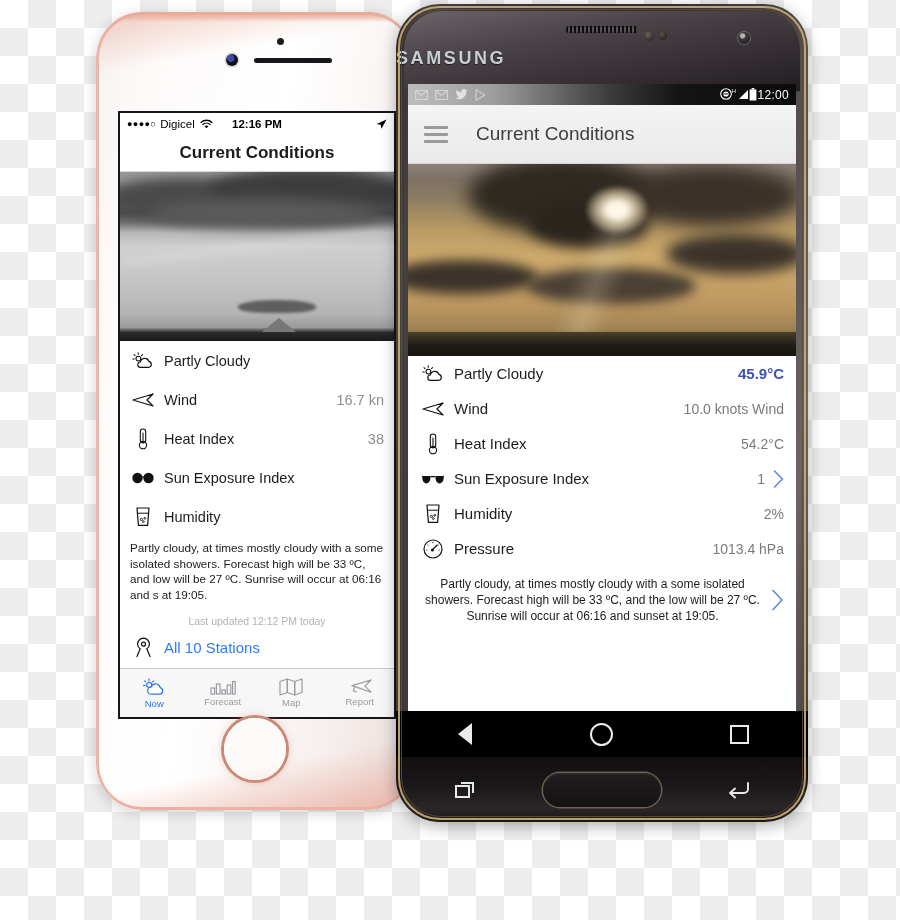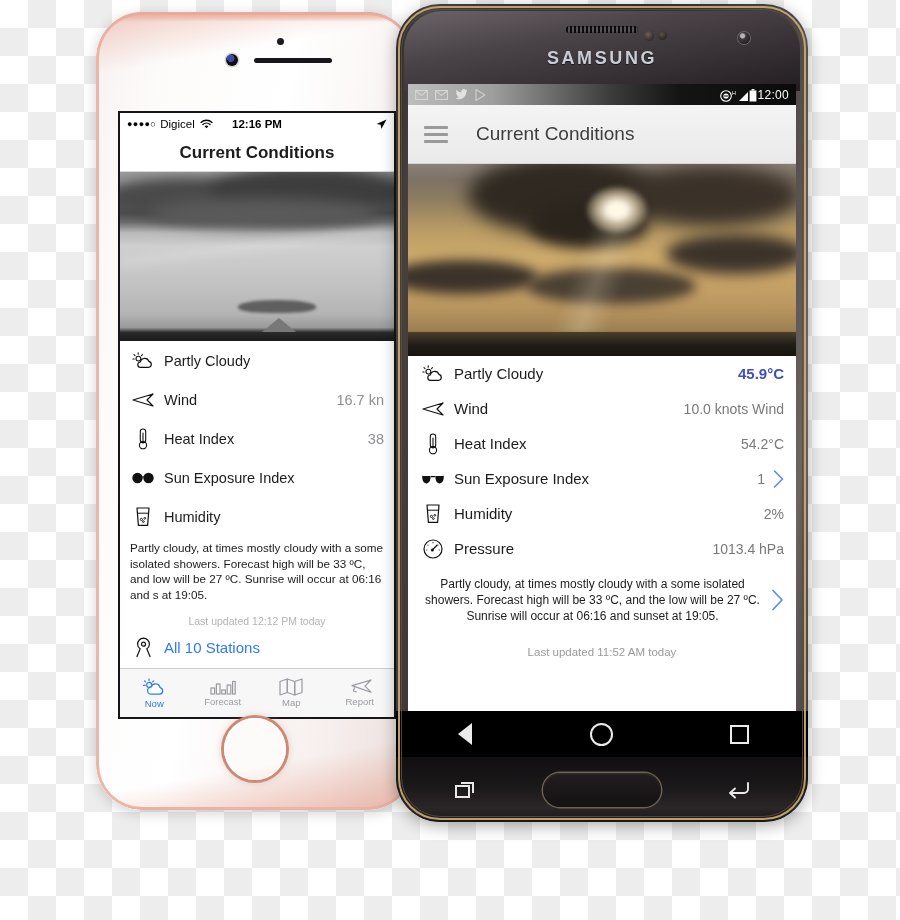--- a/index.html
+++ b/index.html
@@ -101,28 +101,28 @@
     border:1px solid rgba(90,78,60,.9);pointer-events:none;
   }
   #sa-top{position:absolute;left:8px;right:8px;top:7px;height:80px;border-radius:38px 38px 0 0;
     background:linear-gradient(170deg,#6b6469 0%,#4a4347 35%,#322c30 75%,#211d20 100%);}
   #sa-earpiece{position:absolute;left:50%;transform:translateX(-50%);top:22px;width:72px;height:7px;border-radius:4px;
     background:repeating-linear-gradient(90deg,#0d0d0f 0 2px,#5c5358 2px 4px);box-shadow:inset 0 0 2px #000;}
   #sa-s1{position:absolute;left:248px;top:27px;width:10px;height:10px;border-radius:50%;background:radial-gradient(circle at 40% 35%,#6d5f58,#1b1719);}
   #sa-s2{position:absolute;left:262px;top:27px;width:9px;height:9px;border-radius:50%;background:radial-gradient(circle at 40% 35%,#5d5048,#19161a);}
   #sa-cam{position:absolute;left:342px;top:28px;width:12px;height:12px;border-radius:50%;
     background:radial-gradient(circle at 38% 32%,#b9b2ae 0 18%,#3d3a40 30%,#141216 100%);box-shadow:0 0 0 1px #6e6568;}
-  #sa-brand{position:absolute;left:0;right:0;top:44px;text-align:center;color:#c9cdd6;
+  #sa-brand{position:absolute;left:0;right:0;top:44px;text-align:left;color:#c9cdd6;
     font-size:18px;font-weight:700;letter-spacing:2.6px;font-family:"Liberation Sans",sans-serif;
     text-shadow:0 1px 1px rgba(0,0,0,.6);}
   #sa-screen{position:absolute;left:12px;top:80px;width:388px;height:627px;background:#fff;overflow:hidden;}
   .sa-status{height:21px;background:linear-gradient(90deg,#bdbdbd 0%,#9d9d9d 22%,#3c3c3c 52%,#141414 70%,#0b0b0b 100%);
     display:flex;align-items:center;padding:0 7px;color:#fff;font-size:11px;}
   .sa-status .left{display:flex;gap:7px;align-items:center;opacity:.95;}
-  .sa-status .right{margin-left:auto;display:flex;gap:0;align-items:flex-end;}
+  .sa-status .right{margin-left:auto;display:flex;gap:0;align-items:flex-start;}
   .sa-ic{font-size:11px;line-height:11px;color:#e9e9e9;}
   .sa-clock{font-size:12px;font-weight:400;color:#fff;letter-spacing:.3px;}
   .sa-appbar{height:58px;display:flex;align-items:center;padding:0 0 0 16px;
     background:linear-gradient(180deg,#f4f4f4,#e9e9e9);border-bottom:1px solid #d5d5d5;}
   .sa-ham{width:24px;display:flex;flex-direction:column;gap:4px;}
   .sa-ham i{display:block;height:3px;background:#9a9a9a;border-radius:1px;}
   .sa-title{margin-left:28px;font-size:19px;color:#3e3e3e;font-weight:400;}
   .sa-photo{height:192px;position:relative;overflow:hidden;
     background:linear-gradient(180deg,#8c8178 0%,#7d7265 8%,#8c7c60 18%,#b99b64 34%,#cdaa6c 48%,#c9a468 60%,#bb9760 74%,#9e8252 86%,#6d5c3d 93%,#2c2721 96%,#1a1713 100%);}
   .sa-photo .dk1{position:absolute;left:60px;top:-8px;width:190px;height:78px;border-radius:50%;background:#2f2921;filter:blur(9px);}
@@ -507,21 +507,20 @@
 
     <div class="sa-desc-wrap">
       <span class="sa-desc">Partly cloudy, at times mostly cloudy with a some isolated showers. Forecast high will be 33 ºC, and the low will be 27 ºC. Sunrise will occur at 06:16 and sunset at 19:05.</span>
       <span class="sa-desc-chev">
         <svg class="gi" width="13" height="22" viewBox="0 0 13 22">
             <path d="M2 1.5 11 11l-9 9.5" fill="none" stroke="#5b8dea" stroke-width="1.7" stroke-linecap="round" stroke-linejoin="round"></path>
           </svg>
       </span>
     </div>
 
-    <div class="sa-upd">Last updated 11:52 AM today</div>
   </div>
 
   <div id="sa-navbar">
     <div class="nb">
         <span class="tri"></span>
       </div>
     <div class="nb">
         <span class="circ"></span>
       </div>
     <div class="nb">

